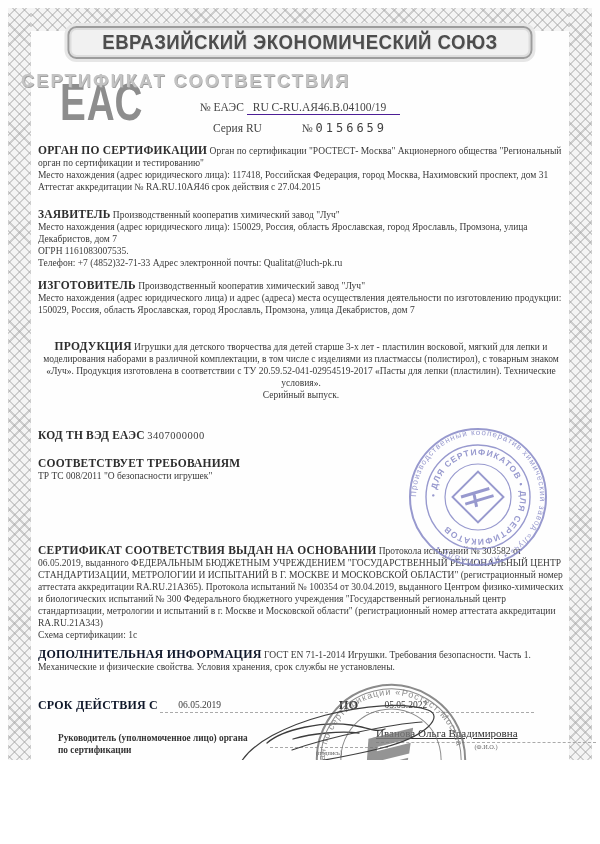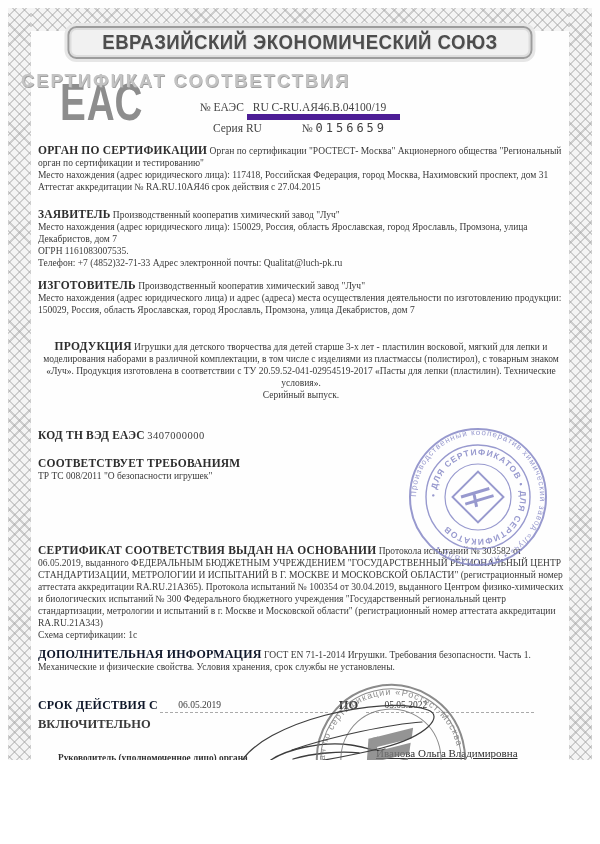--- a/index.html
+++ b/index.html
@@ -29,21 +29,21 @@
     font-size:20px;letter-spacing:.5px;color:#4d4d4d;transform:scaleX(.93);transform-origin:center;
     text-shadow:1px 1px 0 #dcdcdc, -0.5px -0.5px 0 #f4f4f4;}
   .eac{position:absolute;left:60px;top:76px;font-family:"Liberation Sans",sans-serif;
     font-weight:bold;font-size:42px;line-height:1;color:#8d8d8d;transform:scaleY(1.25) scaleX(.92);
     transform-origin:top left;letter-spacing:1px;}
   .doc-title{position:absolute;top:70px;left:16px;right:0;text-align:left;}
   .doc-title span{display:inline-block;font-family:"Liberation Sans",sans-serif;font-weight:bold;
     font-size:19px;letter-spacing:2px;color:#c3c3c3;transform:scaleX(.97);
     text-shadow:.6px .6px 0 #9e9e9e;}
   .num-line{position:absolute;top:101px;left:0;right:0;text-align:center;font-size:11.5px;color:#444;}
-  .num-line .nval{border-bottom:6px solid #4c1d95;padding:0 14px 1px 6px;}
+  .num-line .nval{border-bottom:1px solid #4c1d95;padding:0 14px 1px 6px;}
   .ser-line{position:absolute;top:121px;left:0;right:0;text-align:center;font-size:11.5px;color:#444;}
   .ser-line .gap{display:inline-block;width:34px;}
   .serial{font-family:"DejaVu Sans Mono",monospace;font-size:12px;letter-spacing:3px;color:#404040;}
 
   
   .content{position:absolute;left:38px;right:36px;top:143px;font-size:9.5px;line-height:1.26;}
   .hd{font-weight:bold;font-size:11.5px;letter-spacing:.2px;color:#2e2e2e;}
   .hd-big{font-weight:bold;font-size:12px;letter-spacing:.2px;color:#0f172a;}
   .sec{margin:0 0 0 0;}
   #sec-organ{margin-bottom:13px;}
@@ -170,21 +170,20 @@
     <div class="sec" id="sec-additional">
       <span class="hd-big inline-head">ДОПОЛНИТЕЛЬНАЯ ИНФОРМАЦИЯ</span>
       <span>ГОСТ EN 71-1-2014 Игрушки. Требования безопасности. Часть 1. Механические и физические свойства. Условия хранения, срок службы не установлены.</span>
     </div>
 
     <div class="sec validity" id="sec-validity">
       <span class="hd-big">СРОК ДЕЙСТВИЯ С</span>
       <span class="dt">06.05.2019</span>
       <span class="po">ПО</span>
       <span class="dt">05.05.2022</span>
-      <div class="incl">ВКЛЮЧИТЕЛЬНО</div>
     </div>
 
     <div class="sig-area">
       <div class="sig-label sig-l1">Руководитель (уполномоченное лицо) органа по сертификации</div>
       <div class="sigline sg1"></div>
       <svg class="sigpath sp1" width="130" height="34" viewBox="0 0 130 34">
         <path d="M4,28 C20,14 60,6 88,10 C104,12 112,18 122,14 M30,24 C50,18 78,16 96,18" fill="none" stroke="#3c3c3c" stroke-width="1.3" stroke-linecap="round"></path>
       </svg>
       <div class="cap cap1">(подпись)</div>
       <div class="sig-name nm1">Иванова Ольга Владимировна</div>

